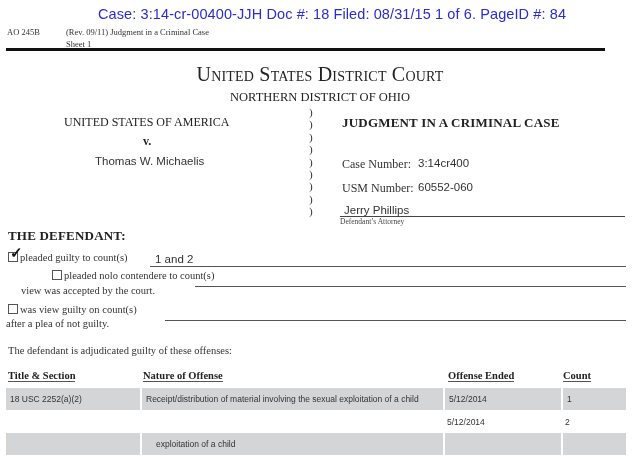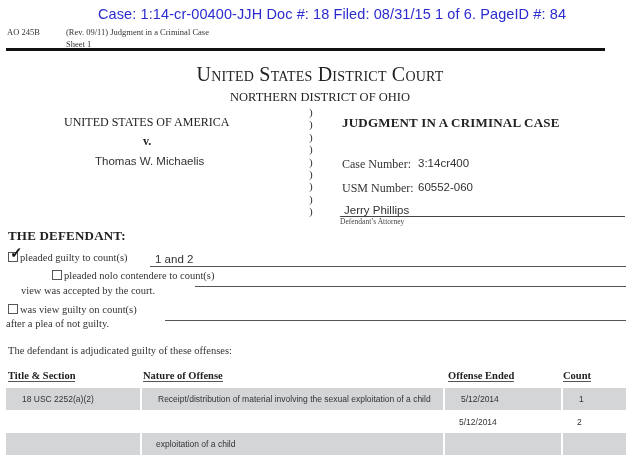--- a/index.html
+++ b/index.html
@@ -20,27 +20,27 @@
   .atty-line { position:absolute; left:340px; top:216px; width:285px; height:1px; background:#444; }
   .atty-cap { font-size:7.5px; top:217px; left:340px; color:#444; }
   .def-head { font-size:13px; font-weight:bold; top:228px; left:8px; letter-spacing:0.2px; }
   .opt { font-size:10.5px; color:#333; }
   .cb { display:inline-block; width:8px; height:8px; border:1px solid #555; vertical-align:-1px; margin-right:2px; position:relative; }
   .check { position:absolute; left:1px; top:-9px; font-size:15px; font-weight:bold; color:#111; }
   .line { position:absolute; height:1px; background:#555; }
   .adj { font-size:10.5px; top:345px; left:8px; color:#333; }
   .th { font-size:10.5px; font-weight:bold; top:370px; border-bottom:1px solid #555; padding-bottom:0; color:#222; }
   .row { position:absolute; left:6px; width:620px; }
-  .cell { position:absolute; top:0; height:100%; font-family:"Liberation Sans", sans-serif; font-size:8.5px; color:#333; display:flex; align-items:center; box-sizing:border-box; padding-left:16px; }
+  .cell { position:absolute; top:0; height:100%; font-family:"Liberation Sans", sans-serif; font-size:8.5px; color:#333; display:flex; align-items:center; box-sizing:border-box; padding-left:4px; }
   .shade { background:#d4d5d7; }
 </style>
 </head>
 <body>
 
-<div class="abs stamp">Case: 1:14-cr-00400-JJH  Doc #: 18  Filed:  08/31/15  1 of 6.  PageID #: 84</div>
+<div class="abs stamp">Case: 3:14-cr-00400-JJH  Doc #: 18  Filed:  08/31/15  1 of 6.  PageID #: 84</div>
 <div class="abs ao" style="top:27px;left:7px;">AO 245B</div>
 <div class="abs ao" style="top:27px;left:66px;">(Rev. 09/11) Judgment in a Criminal Case</div>
 <div class="abs ao" style="top:39px;left:66px;">Sheet 1</div>
 <div class="hdr-rule"></div>
 
 <div class="abs court-title">United States District Court</div>
 <div class="abs district">NORTHERN DISTRICT OF OHIO</div>
 
 <div class="abs usa">UNITED STATES OF AMERICA</div>
 <div class="abs v">v.</div>

